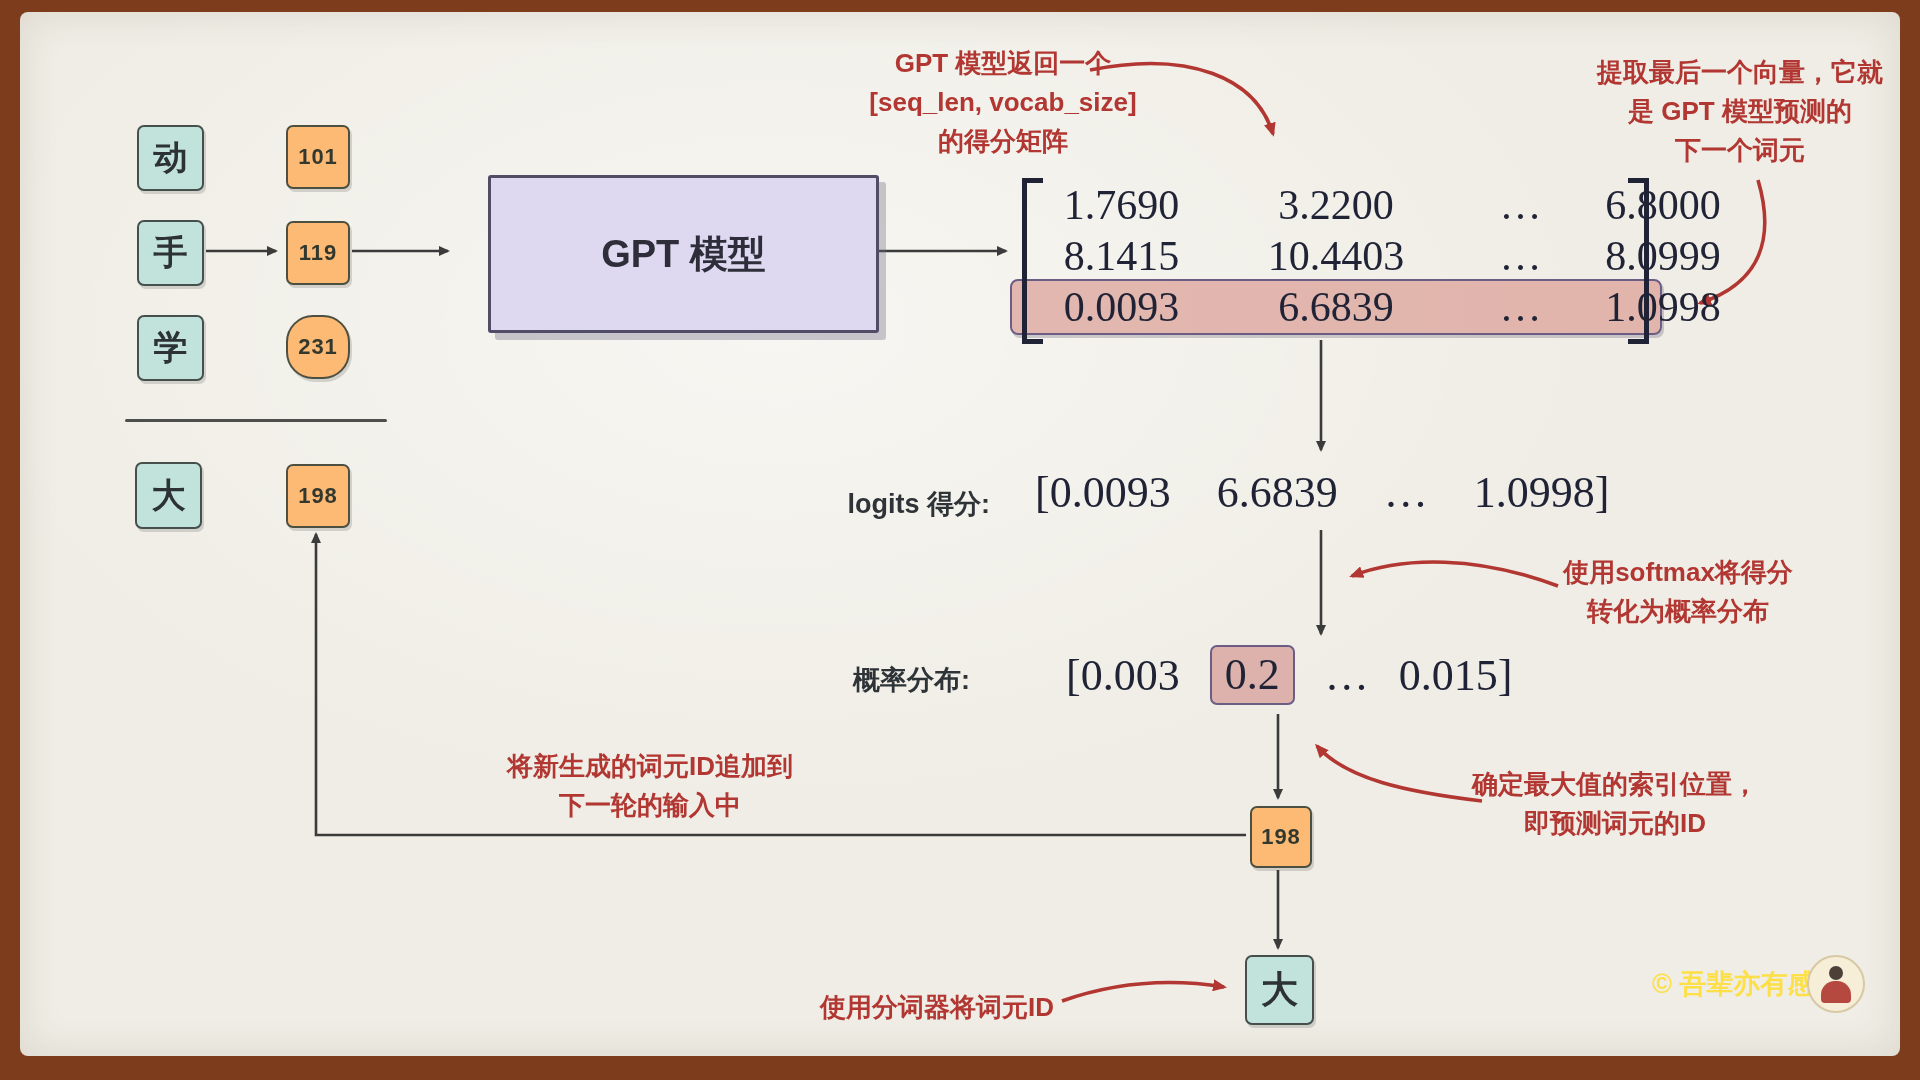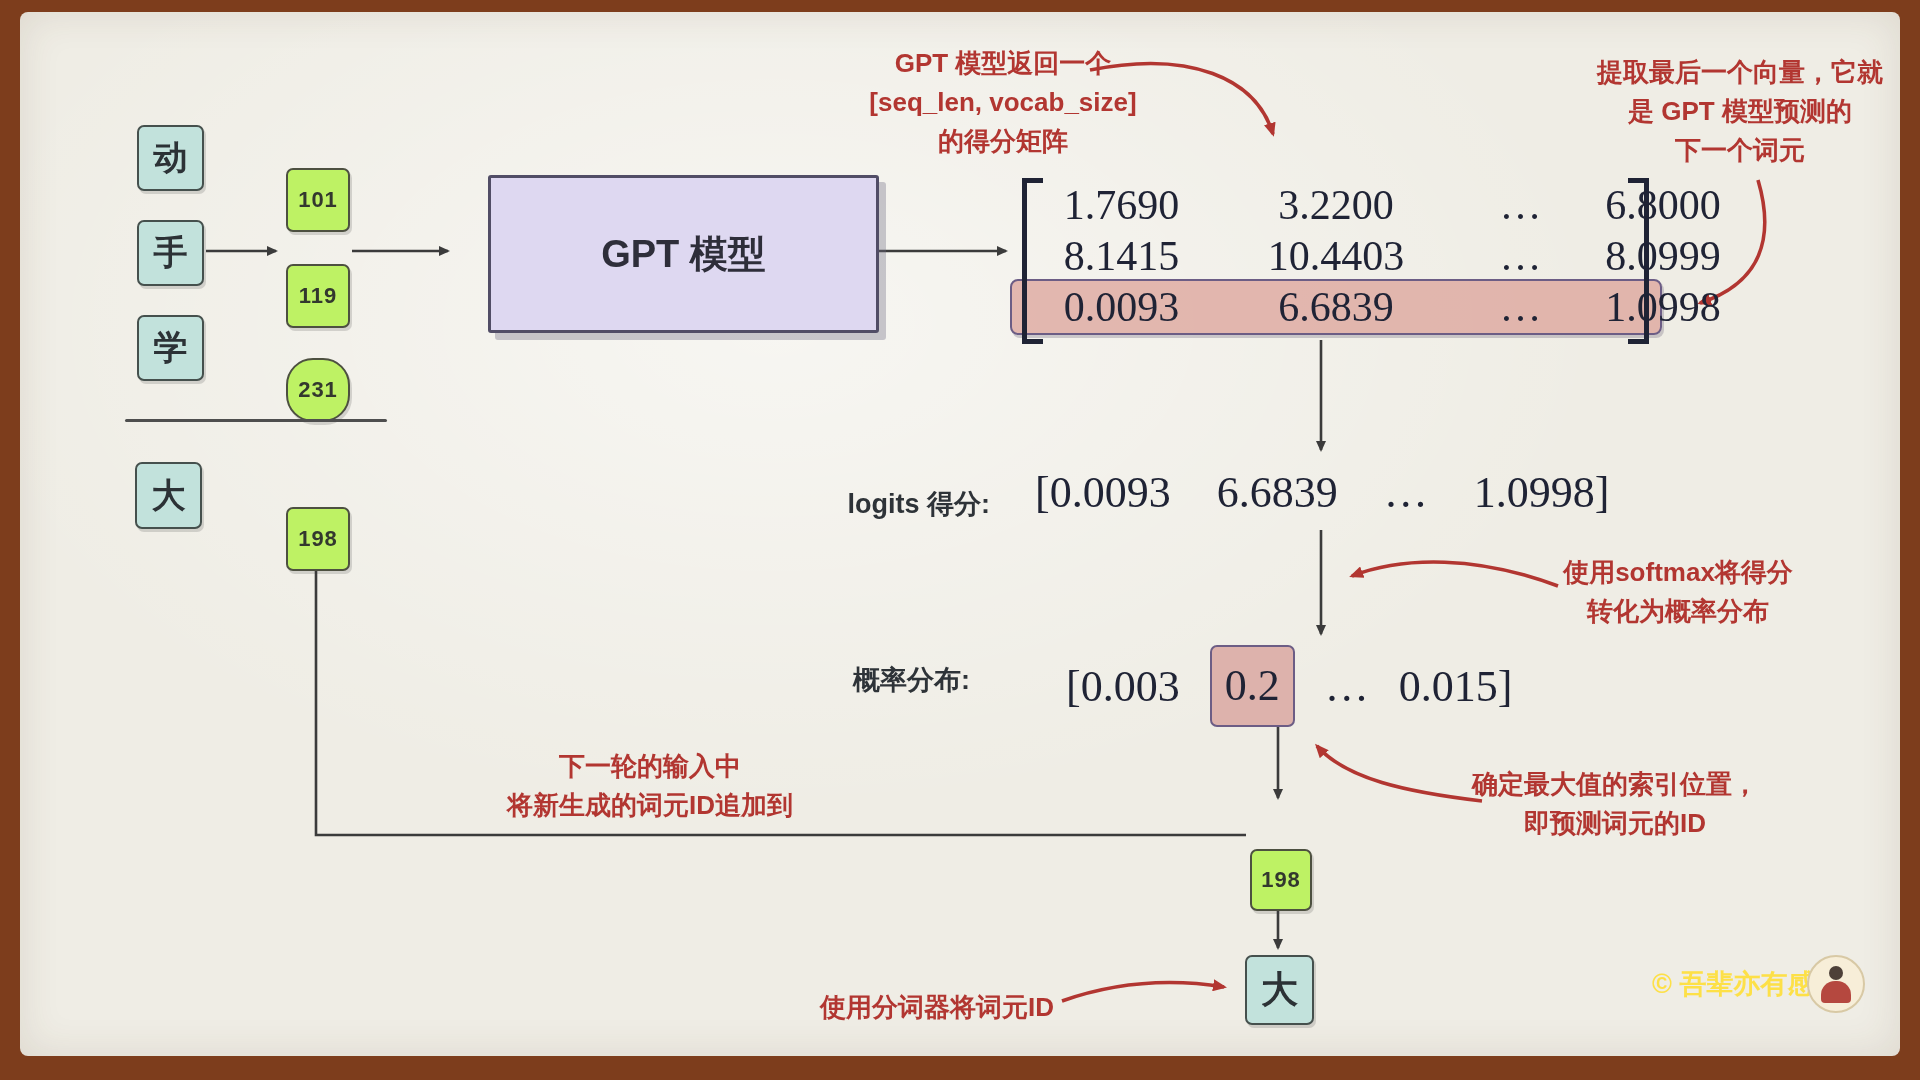--- a/index.html
+++ b/index.html
@@ -8,40 +8,40 @@
   .paper{position:absolute;left:20px;top:12px;right:20px;bottom:24px;border-radius:8px;
          background:
            radial-gradient(1200px 700px at 40% 30%, rgba(255,255,255,0.5), rgba(255,255,255,0) 70%),
            #efede5;
          box-shadow:inset 0 0 40px rgba(90,60,30,0.12);}
   .abs{position:absolute;}
   
   .tokbox{display:flex;align-items:center;justify-content:center;border:2.5px solid #45504d;border-radius:7px;
           box-shadow:2px 3px 0 rgba(60,60,60,0.18);}
   .teal{background:#c2e2dc;}
-  .yellow{background:#bef264;border-color:#4d5040;margin-top:43px;}
+  .yellow{background:#fdba74;border-color:#4d5040;}
   .char-txt{font-size:34px;font-weight:bold;color:#2c3236;}
   .id-txt{font-size:22px;font-weight:bold;color:#33382e;letter-spacing:1px;}
   
   .gptbox{display:flex;align-items:center;justify-content:center;background:#ded8f1;border:3px solid #514d66;
           box-shadow:7px 7px 0 rgba(110,105,130,0.35);border-radius:3px;}
   .gpt-label{font-size:38px;font-weight:bold;color:#2e2e3a;}
   
   .serif{font-family:"Liberation Serif","DejaVu Serif",serif;color:#1f2335;}
   .m-row{display:grid;grid-template-columns:155px 210px 95px 126px;height:51px;align-items:center;gap:32px;}
   .m-cell{text-align:center;font-size:42px;}
   .bracket{width:16px;height:156px;}
   .bracket.l{border-left:5px solid #1f2335;border-top:5px solid #1f2335;border-bottom:5px solid #1f2335;}
   .bracket.r{border-right:5px solid #1f2335;border-top:5px solid #1f2335;border-bottom:5px solid #1f2335;}
   .hl-band{background:rgba(217,150,142,0.65);border:2.5px solid #6c5d85;border-radius:8px;
            box-shadow:2px 3px 0 rgba(80,70,100,0.25);}
   
   .vec-label{font-size:27px;font-weight:bold;color:#2e3338;white-space:nowrap;}
   .vec{display:flex;align-items:center;font-size:44px;}
-  .hl-chip{background:#ddb2ac;border:2.5px solid #6c5d85;border-radius:7px;padding:12px 13px;line-height:54px;}
+  .hl-chip{background:#ddb2ac;border:2.5px solid #6c5d85;border-radius:7px;padding:1px 13px;line-height:54px;}
   
   .note{color:#b23631;font-weight:bold;font-size:26px;text-align:center;line-height:39px;white-space:nowrap;
         transform:translateX(-50%);}
   
   .credit{font-size:27px;font-weight:bold;color:#fde047;}
   .avatar{width:54px;height:54px;border-radius:50%;background:#f7eed8;border:2px solid #d8c9a5;overflow:hidden;}
   .avatar .head{position:absolute;left:20px;top:9px;width:14px;height:14px;border-radius:50%;background:#4d4038;}
   .avatar .body{position:absolute;left:12px;top:24px;width:30px;height:22px;border-radius:14px 14px 4px 4px;background:#b5483f;}
   svg.overlay{position:absolute;left:0;top:0;pointer-events:none;}
 </style>
@@ -174,22 +174,22 @@
   </div>
   <div class="abs note" style="left:1678px;top:553px;">
     <div>使用softmax将得分</div>
     <div>转化为概率分布</div>
   </div>
   <div class="abs note" style="left:1615px;top:765px;">
     <div>确定最大值的索引位置，</div>
     <div>即预测词元的ID</div>
   </div>
   <div class="abs note" style="left:650px;top:747px;">
+    <div>将新生成的词元ID追加到</div>
     <div>下一轮的输入中</div>
-    <div>将新生成的词元ID追加到</div>
   </div>
   <div class="abs note" style="left:937px;top:988px;">
     <div>使用分词器将词元ID</div>
   </div>
 
   <div class="abs credit" style="left:1652px;top:966px;">© 吾辈亦有感</div>
   <div class="abs avatar" style="left:1807px;top:955px;">
     <div class="head"></div>
     <div class="body"></div>
   </div>

